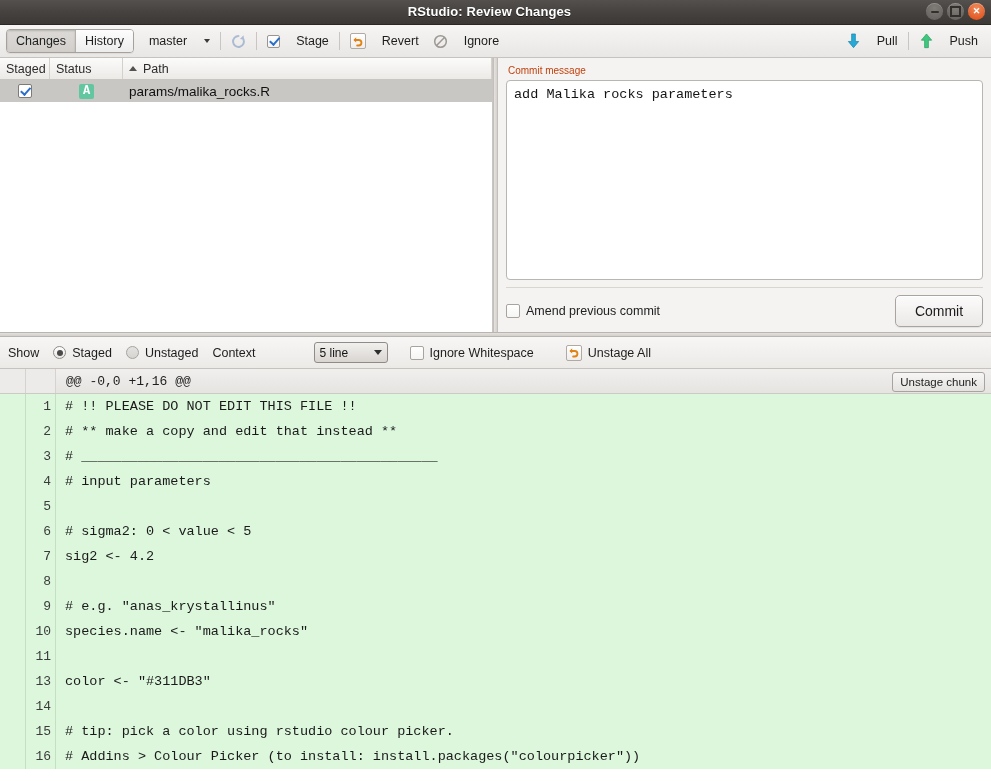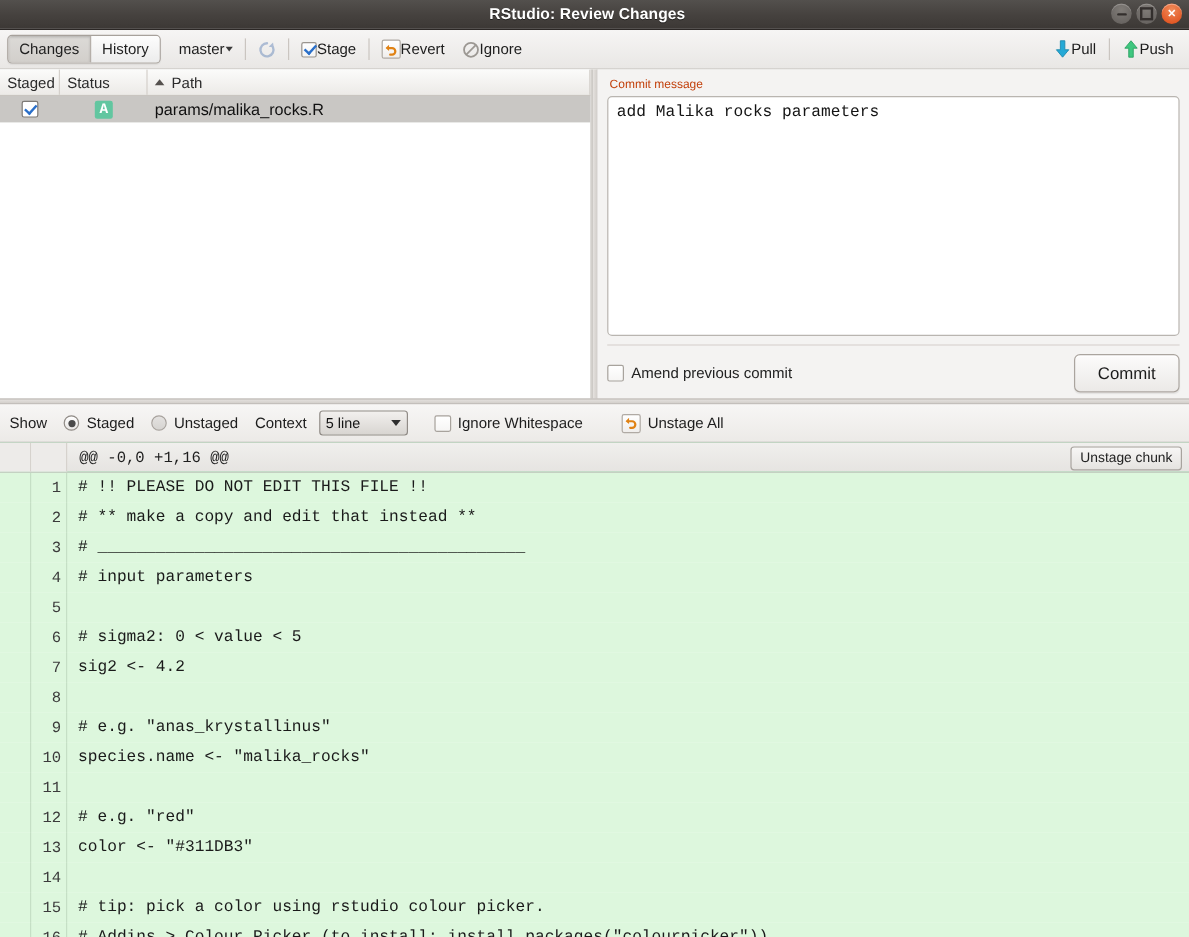--- a/index.html
+++ b/index.html
@@ -111,21 +111,21 @@
   }
   .seg-btn.active {
     background: linear-gradient(to bottom, #dcdad7, #d2cfcb);
     box-shadow: inset 0 1px 2px rgba(0,0,0,.18);
   }
   .seg-btn + .seg-btn { border-left: 1px solid #b5afa9; }
 
   .tb-item {
     display: flex;
     align-items: center;
-    gap: 0;
+    gap: 16px;
     padding: 0 7px;
     height: 24px;
     font-size: 12.5px;
     color: #1d1d1d;
     white-space: nowrap;
   }
   .tb-sep {
     width: 1px;
     height: 18px;
     background: #cac5c0;
@@ -376,20 +376,21 @@
     border: 1px solid #908b86;
     border-radius: 3px;
     background: linear-gradient(to bottom,#f2f0ee,#d8d5d1);
     display: inline-flex;
     align-items: center;
     padding: 0 5px;
     font-size: 12px;
     color: #141414;
     box-sizing: border-box;
     gap: 10px;
+    margin-left: 48px;
   }
   .select .sel-caret {
     margin-left: auto;
     width: 0; height: 0;
     border-left: 4px solid transparent;
     border-right: 4px solid transparent;
     border-top: 5px solid #2e2e2e;
   }
 
   
@@ -703,25 +704,20 @@
           <div class="dl-num">10</div>
           <div class="dl-text">species.name &lt;- "malika_rocks"</div>
         </div>
         <div class="dline" style="background: rgb(221, 247, 221);">
           <div class="dl-g1"></div>
           <div class="dl-num">11</div>
           <div class="dl-text"></div>
         </div>
         <div class="dline" style="background: rgb(221, 247, 221);">
           <div class="dl-g1"></div>
-          <div class="dl-num">12</div>
-          <div class="dl-text"># e.g. "red"</div>
-        </div>
-        <div class="dline" style="background: rgb(221, 247, 221);">
-          <div class="dl-g1"></div>
           <div class="dl-num">13</div>
           <div class="dl-text">color &lt;- "#311DB3"</div>
         </div>
         <div class="dline" style="background: rgb(221, 247, 221);">
           <div class="dl-g1"></div>
           <div class="dl-num">14</div>
           <div class="dl-text"></div>
         </div>
         <div class="dline" style="background: rgb(221, 247, 221); justify-content: center;">
           <div class="dl-g1"></div>

